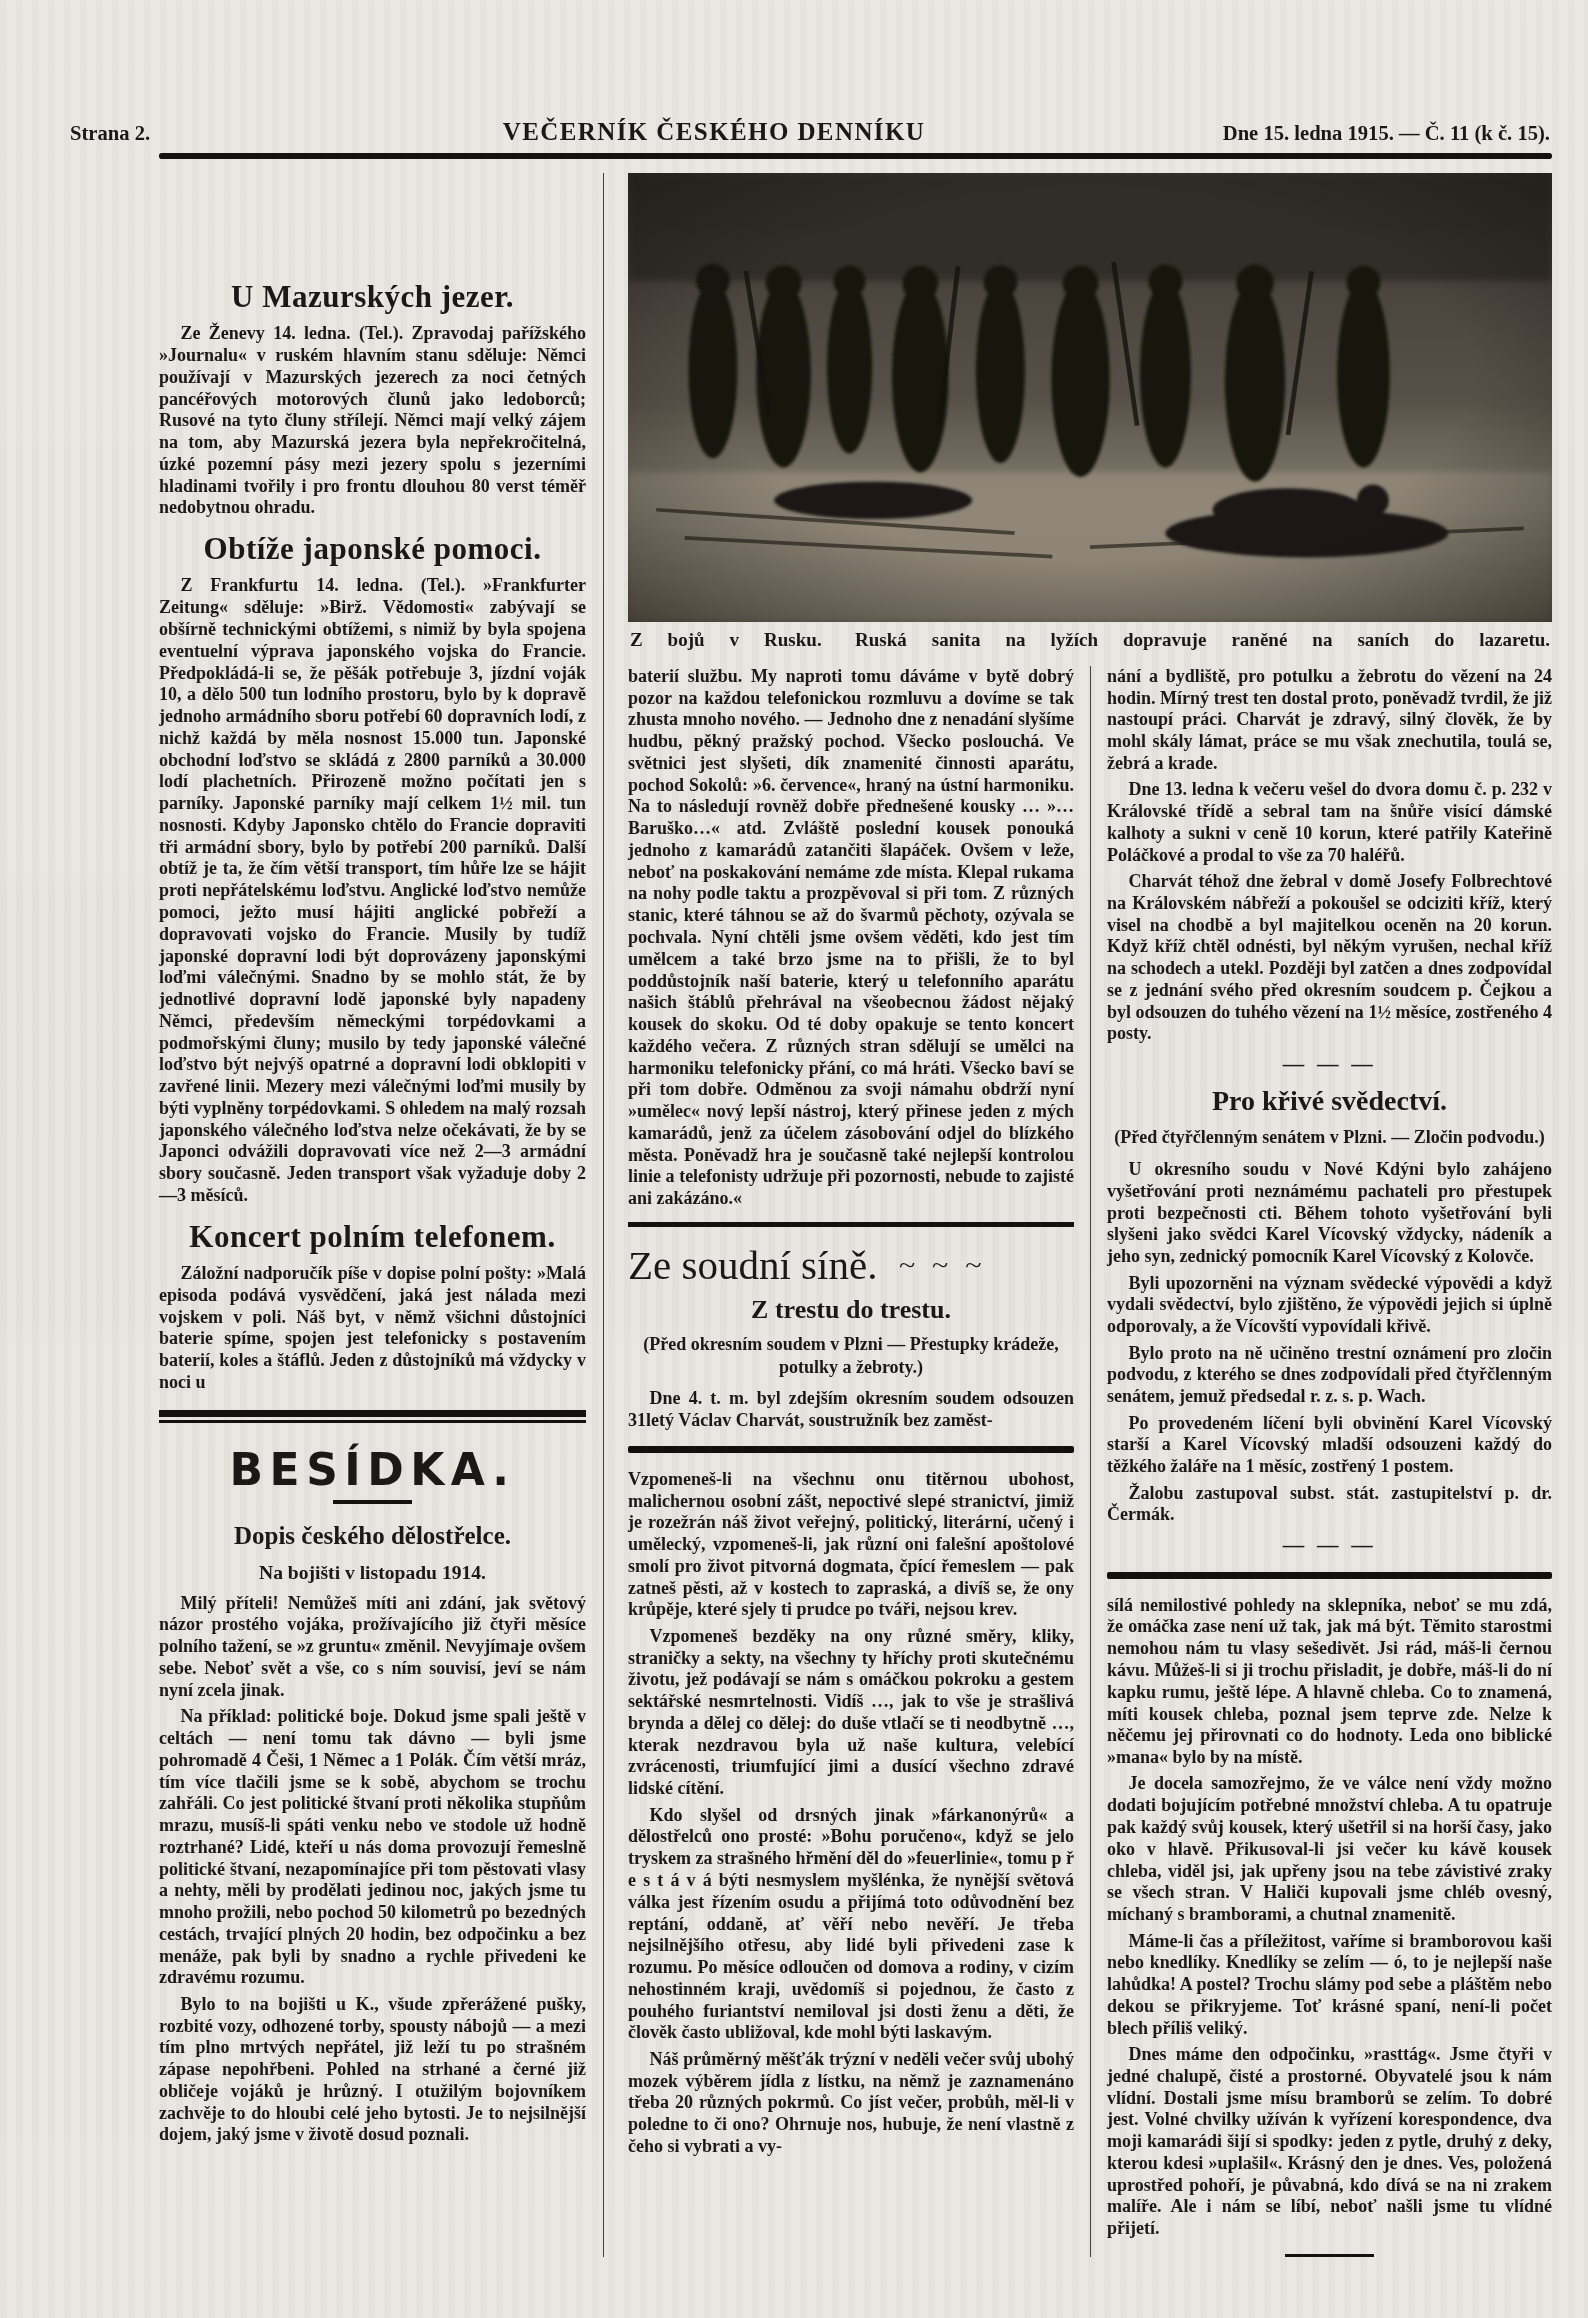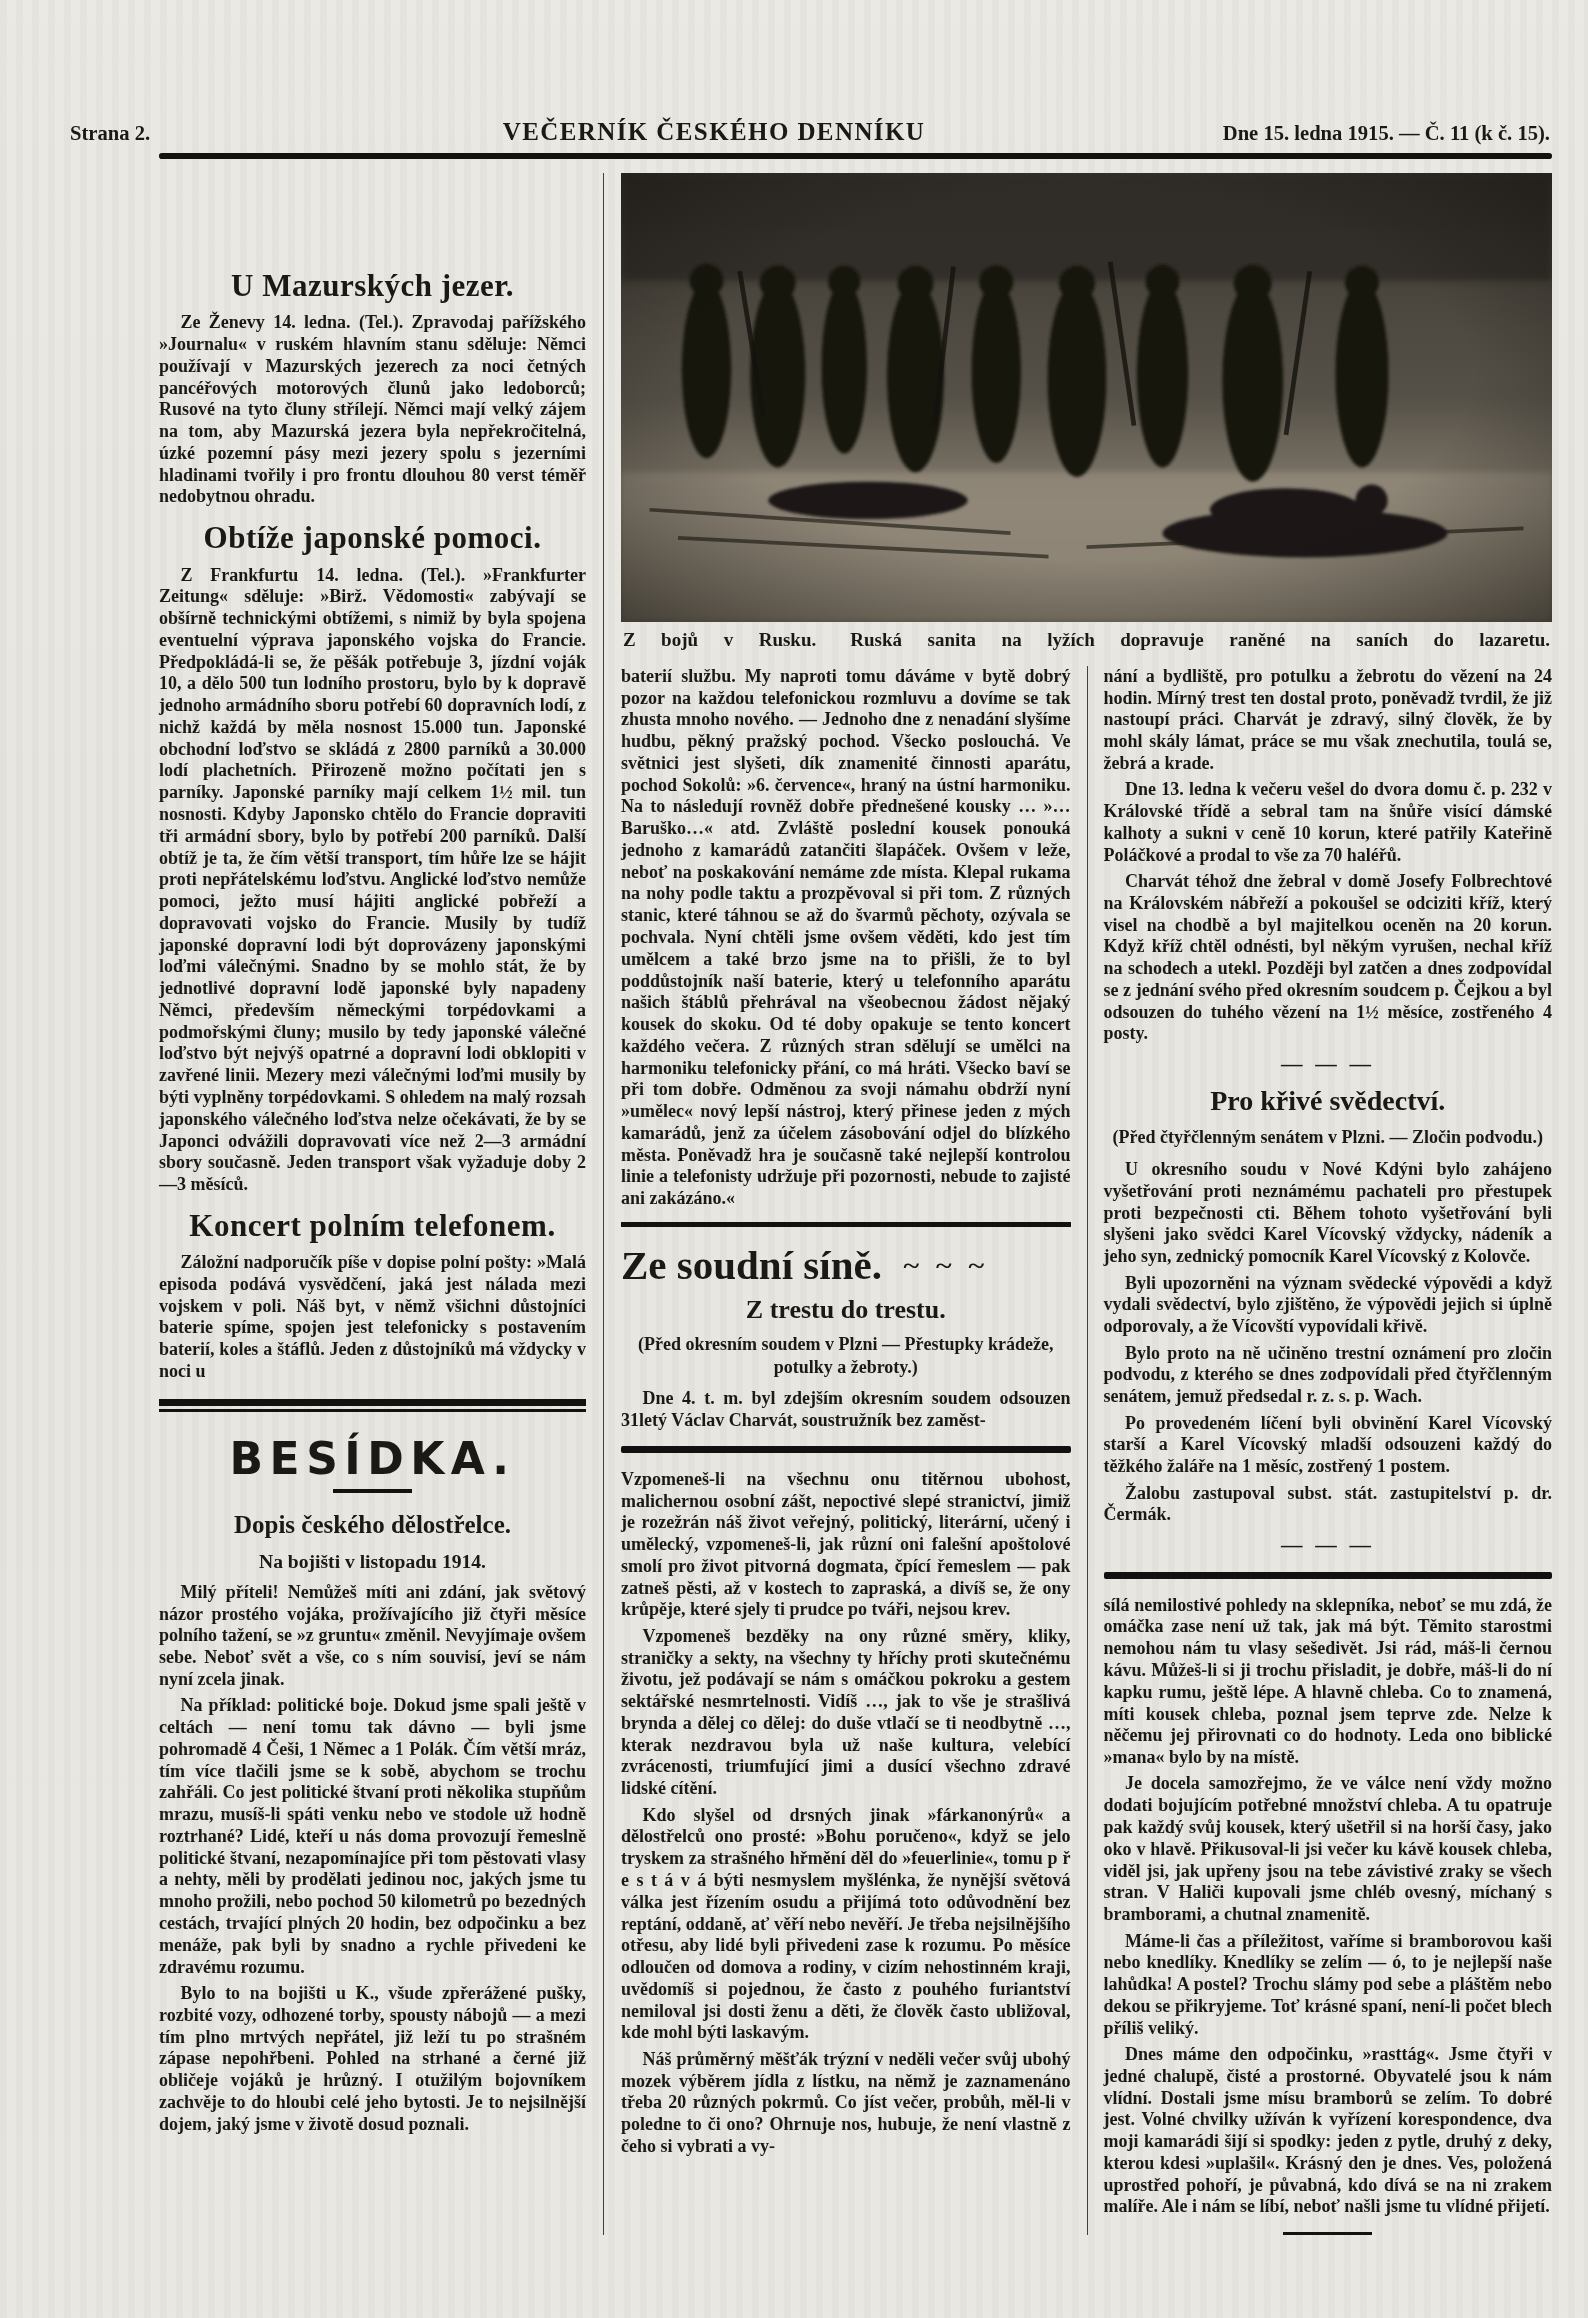--- a/index.html
+++ b/index.html
@@ -15,40 +15,40 @@
   
   .hdr{display:flex;align-items:baseline;padding:118px 39px 0 70px;}
   .hdr-left{font-size:20.6px;width:196px;}
   .hdr-center{flex:1;text-align:center;font-size:25px;letter-spacing:1.4px;}
   .hdr-right{width:388px;text-align:right;font-size:20.6px;}
   .header-rule{height:6px;background:#14120f;margin:6.5px 37px 0 159px;border-radius:2.8px;}
   
   .content{display:flex;align-items:center;padding:14px 37px 0 159px;}
   .col{box-sizing:border-box;}
   .col-left{width:444px;flex:0 0 444px;padding-right:17px;}
-  .colwrap{flex:1;border-left:1.4px solid #45413a;padding-left:17px;min-width:0;}
+  .colwrap{flex:1;border-left:1.4px solid #45413a;padding-left:24px;min-width:0;}
   .two-cols{display:flex;align-items:stretch;}
   .col-mid{width:50%;padding-right:16px;}
   .col-right{width:50%;border-left:1.4px solid #45413a;padding-left:16px;}
   
   p.body{font-size:18px;line-height:1.21;text-align:justify;text-indent:21.5px;margin:0 0 4.7px;}
   p.noindent{text-indent:0;}
   h2.art-title{font-size:31px;text-align:center;margin:12px 0 8.4px;letter-spacing:0.5px;}
   h2.first{margin-top:0;}
   .dateline{font-size:19.6px;text-align:center;margin:1.9px 0 8.4px;}
   
   .sep-double{margin:16px 0 0;}
   .sep-double .bar-a{height:7px;background:#14120f;}
   .sep-double .bar-b{height:2.8px;background:#14120f;margin-top:3.3px;}
   h1.besidka-title{font-size:44px;text-align:center;letter-spacing:6.5px;margin:21.5px 0 4.7px;font-family:"DejaVu Sans","Liberation Sans",sans-serif;font-weight:700;}
   .short-rule{width:79px;height:3.7px;background:#14120f;margin:2.8px auto 18.7px;}
   h3.besidka-sub{font-size:25px;text-align:center;margin:0 0 12px;}
   
   .rule-mid{height:5.1px;background:#14120f;margin:12px 0 14px;}
-  h1.court-head{font-size:41px;margin:0 0 5.6px;display:flex;align-items:center;gap:21.5px;font-weight:700;}
+  h1.court-head{font-size:41px;margin:0 0 5.6px;display:flex;align-items:center;gap:21.5px;font-weight:400;}
   .court-orn{font-size:30px;letter-spacing:4.7px;transform:scaleY(.8);}
   h3.case-title{font-size:26px;text-align:center;margin:3.7px 0 8.4px;}
   h3.case2-title{font-size:28px;text-align:center;margin:8.4px 0 9.3px;}
   p.case-intro{font-size:18px;text-align:center;text-indent:0;margin:0 0 10.3px;line-height:1.25;}
   .rule-heavy{height:7px;background:#131110;margin:14px 0 16px;border-radius:1.9px;}
   .dashes{text-align:center;font-size:21.5px;letter-spacing:3.7px;margin:6.5px 0 4.7px;}
   .end-rule{width:89px;height:3.3px;background:#14120f;margin:14px auto 0;}
   
   figure.photo-fig{margin:0 0 2.8px;}
   .photo{height:449px;background:#2d2a25;position:relative;overflow:hidden;box-shadow:0 0 0 0.9px #3c3831 inset;}

